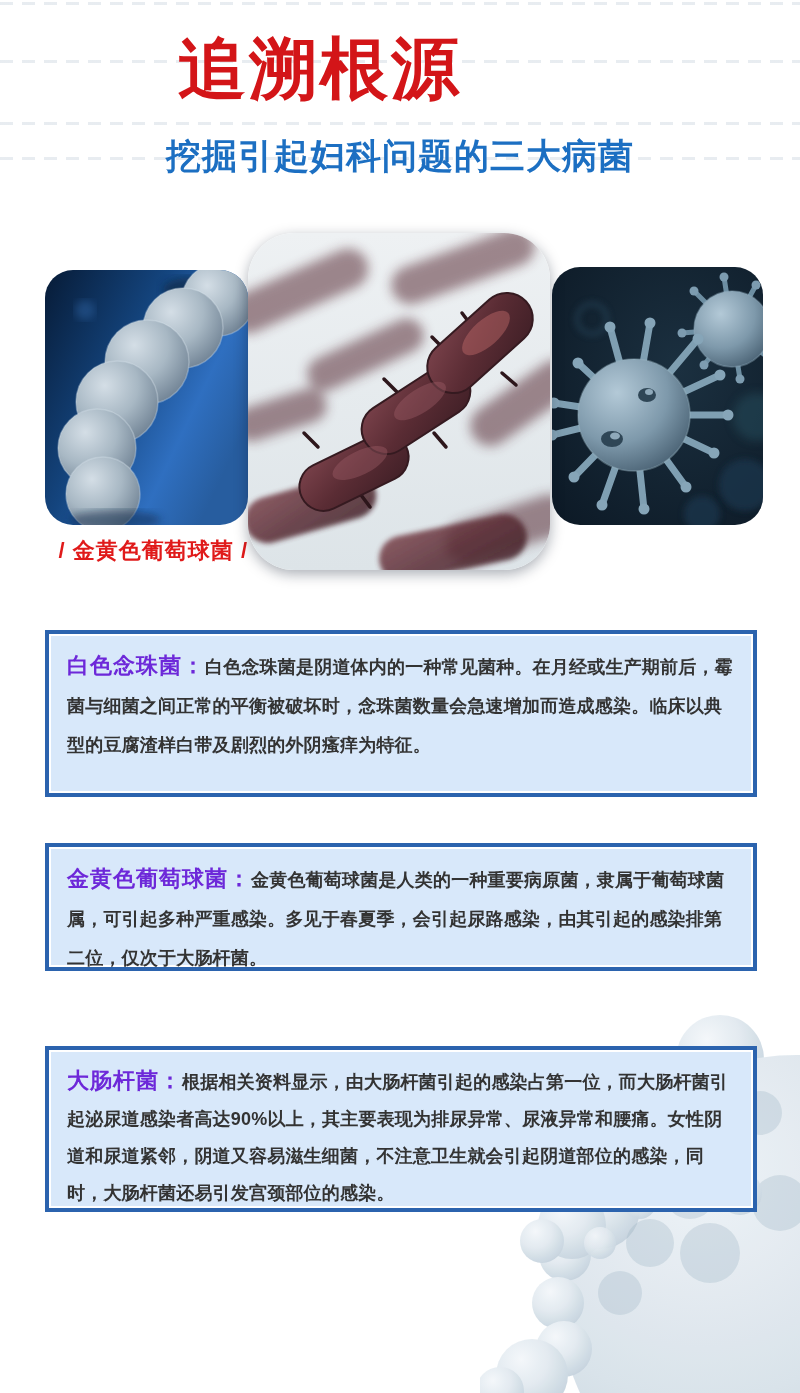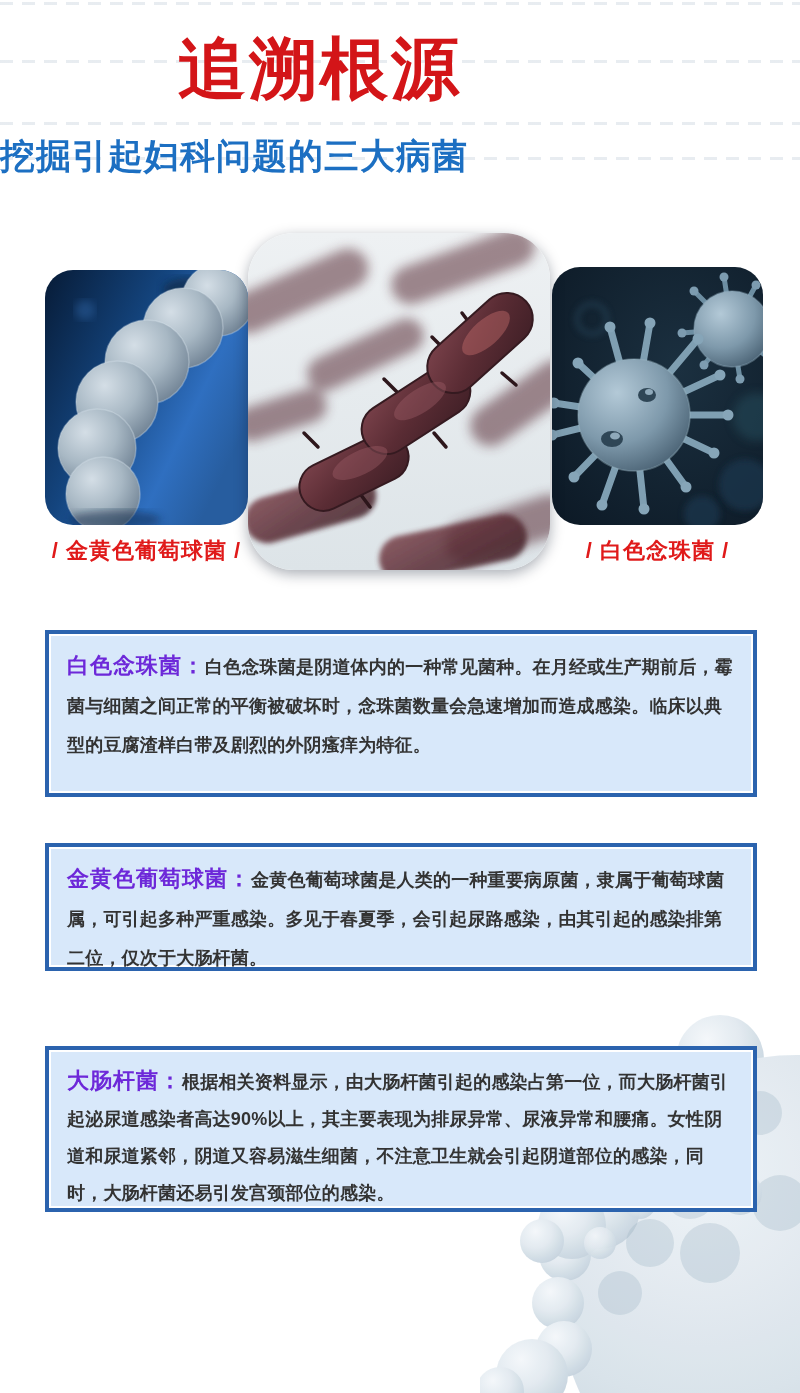--- a/index.html
+++ b/index.html
@@ -20,31 +20,31 @@
     background-size:100% 3px,100% 3px,100% 3px,100% 3px;
     background-position:0 2px,0 60px,0 122px,0 157px;
     background-repeat:no-repeat;
   }
   .bg-cluster{position:absolute;left:480px;top:993px;z-index:1;}
   .title{
     position:absolute;left:0;top:28px;width:640px;margin:0;text-align:center;
     font-size:68px;line-height:80px;font-weight:bold;color:#d31518;letter-spacing:3px;z-index:2;
   }
   .subtitle{
-    position:absolute;left:0;top:133px;width:800px;margin:0;text-align:left;
+    position:absolute;left:0;top:133px;width:800px;margin:0;text-align:center;
     font-size:35px;line-height:46px;font-weight:600;color:#1c6fc2;letter-spacing:1px;z-index:2;
   }
   .fig{position:absolute;margin:0;padding:0;overflow:hidden;z-index:2;}
   .fig svg{display:block;}
   .fig-left  {left:45px;  top:270px; width:203px; height:255px; border-radius:28px;}
   .fig-center{left:248px; top:233px; width:302px; height:337px; border-radius:46px; z-index:3;
               box-shadow:0 4px 14px rgba(10,20,40,.35);}
   .fig-right {left:552px; top:267px; width:211px; height:258px; border-radius:28px;}
   .img-label{
-    position:absolute;text-align:center;font-size:22px;font-weight:bold;
+    position:absolute;text-align:right;font-size:22px;font-weight:bold;
     color:#e01a1a;z-index:2;letter-spacing:1px;
   }
   .label-left  {left:45px;  top:536px; width:203px;}
   .label-center{left:248px; top:580px; width:302px;}
   .label-right {left:552px; top:536px; width:211px;}
   .info-box{
     position:absolute;left:45px;width:712px;box-sizing:border-box;z-index:2;
     border:4px solid #2b63ae;background:#d8e8fa;
     box-shadow:inset 0 0 0 2px #ffffff;
     padding:13px 18px 0 18px;
@@ -286,21 +286,20 @@
       </g>
       <circle cx="82" cy="148" r="56" fill="url(#sphR)" stroke="#9cb6c4" stroke-opacity="0.4" stroke-width="1.5"></circle>
       <ellipse cx="95" cy="128" rx="9" ry="7" fill="#2f4656"></ellipse>
       <ellipse cx="97" cy="125" rx="4" ry="3" fill="#8fa9ba"></ellipse>
       <ellipse cx="60" cy="172" rx="11" ry="8" fill="#2f4656"></ellipse>
       <ellipse cx="63" cy="169" rx="5" ry="3.5" fill="#8fa9ba"></ellipse>
     </svg>
   </figure>
 
   <div class="img-label label-left">/ 金黄色葡萄球菌 /</div>
-  <div class="img-label label-right">/ 白色念珠菌 /</div>
 
   <section class="info-box box-1">
     <p>
       <span class="box-title">白色念珠菌：</span><span class="box-body">白色念珠菌是阴道体内的一种常见菌种。在月经或生产期前后，霉菌与细菌之间正常的平衡被破坏时，念珠菌数量会急速增加而造成感染。临床以典型的豆腐渣样白带及剧烈的外阴瘙痒为特征。</span>
     </p>
   </section>
 
   <section class="info-box box-2">
     <p>
       <span class="box-title">金黄色葡萄球菌：</span><span class="box-body">金黄色葡萄球菌是人类的一种重要病原菌，隶属于葡萄球菌属，可引起多种严重感染。多见于春夏季，会引起尿路感染，由其引起的感染排第二位，仅次于大肠杆菌。</span>

